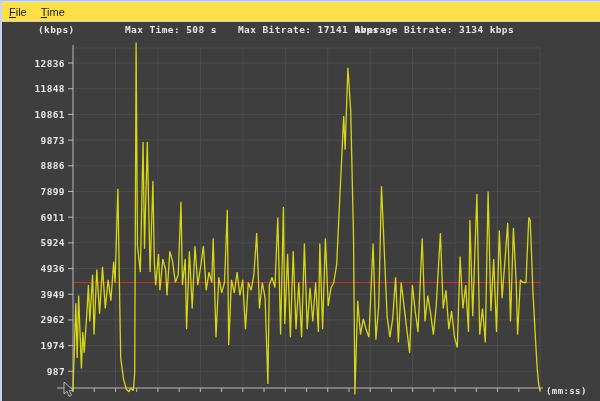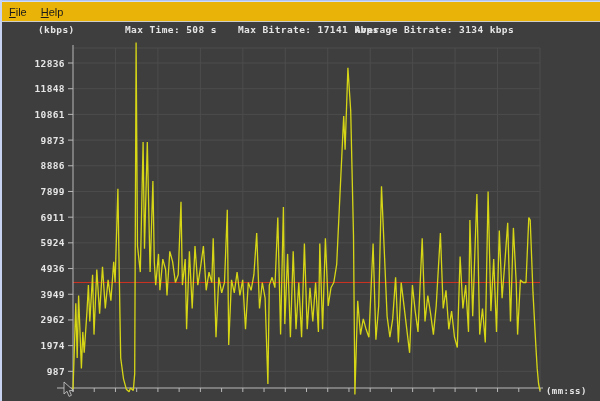--- a/index.html
+++ b/index.html
@@ -11,21 +11,21 @@
   .top-edge{
     position:absolute;left:0;top:0;width:600px;height:2px;
     background:linear-gradient(#9db6f0,#dfe8fb);z-index:6;
   }
   .left-edge{
     position:absolute;left:0;top:0;width:2px;height:401px;
     background:#c7d3f0;z-index:6;
   }
   .menu-bar{
     position:absolute;left:2px;top:2px;right:0;height:19px;
-    background:#eab308;border-bottom:1px solid #cfcdc7;
+    background:#fde047;border-bottom:1px solid #cfcdc7;
     display:flex;align-items:center;gap:14px;padding-left:7px;
     z-index:5;
   }
   .menu-item{
     display:inline-block;font-size:11px;color:#1b1b1b;line-height:18px;
     cursor:default;
   }
   .menu-item::first-letter{text-decoration:underline;}
   .hdr-label{
     position:absolute;top:24px;height:11px;
@@ -41,21 +41,21 @@
   .cursor-sprite{position:absolute;left:60px;top:381px;z-index:7;}
 </style>
 </head>
 <body>
 
 <div class="top-edge"></div>
 <div class="left-edge"></div>
 
 <div class="menu-bar">
   <span class="menu-item">File</span>
-  <span class="menu-item">Help</span>
+  <span class="menu-item">Time</span>
 </div>
 
 <svg id="chart-svg" width="600" height="401" viewBox="0 0 600 401">
     <line x1="73" x2="540" y1="371.3177002181365" y2="371.3177002181365" stroke="#4d4d4d" stroke-width="1"></line>
     <line x1="68" x2="73" y1="371.3177002181365" y2="371.3177002181365" stroke="#b8b8b8" stroke-width="1"></line>
     <text x="65" y="374.8177002181365" text-anchor="end" fill="#e6e6e6" font-size="9.5" font-weight="bold" letter-spacing="0.4" font-family="&quot;DejaVu Sans Mono&quot;, monospace">987</text>
     <line x1="73" x2="540" y1="345.63540043627296" y2="345.63540043627296" stroke="#4d4d4d" stroke-width="1"></line>
     <line x1="68" x2="73" y1="345.63540043627296" y2="345.63540043627296" stroke="#b8b8b8" stroke-width="1"></line>
     <text x="65" y="349.13540043627296" text-anchor="end" fill="#e6e6e6" font-size="9.5" font-weight="bold" letter-spacing="0.4" font-family="&quot;DejaVu Sans Mono&quot;, monospace">1974</text>
     <line x1="73" x2="540" y1="319.9270800872546" y2="319.9270800872546" stroke="#4d4d4d" stroke-width="1"></line>

